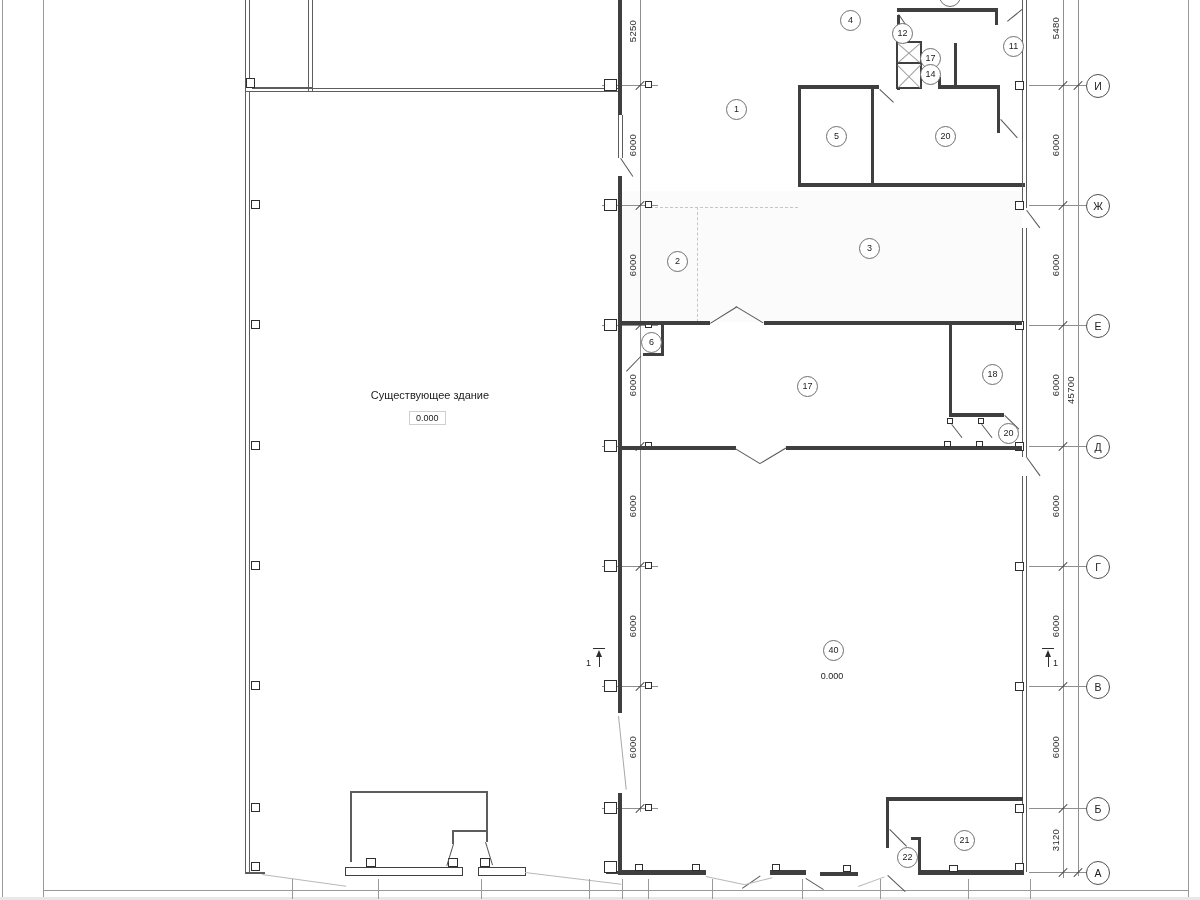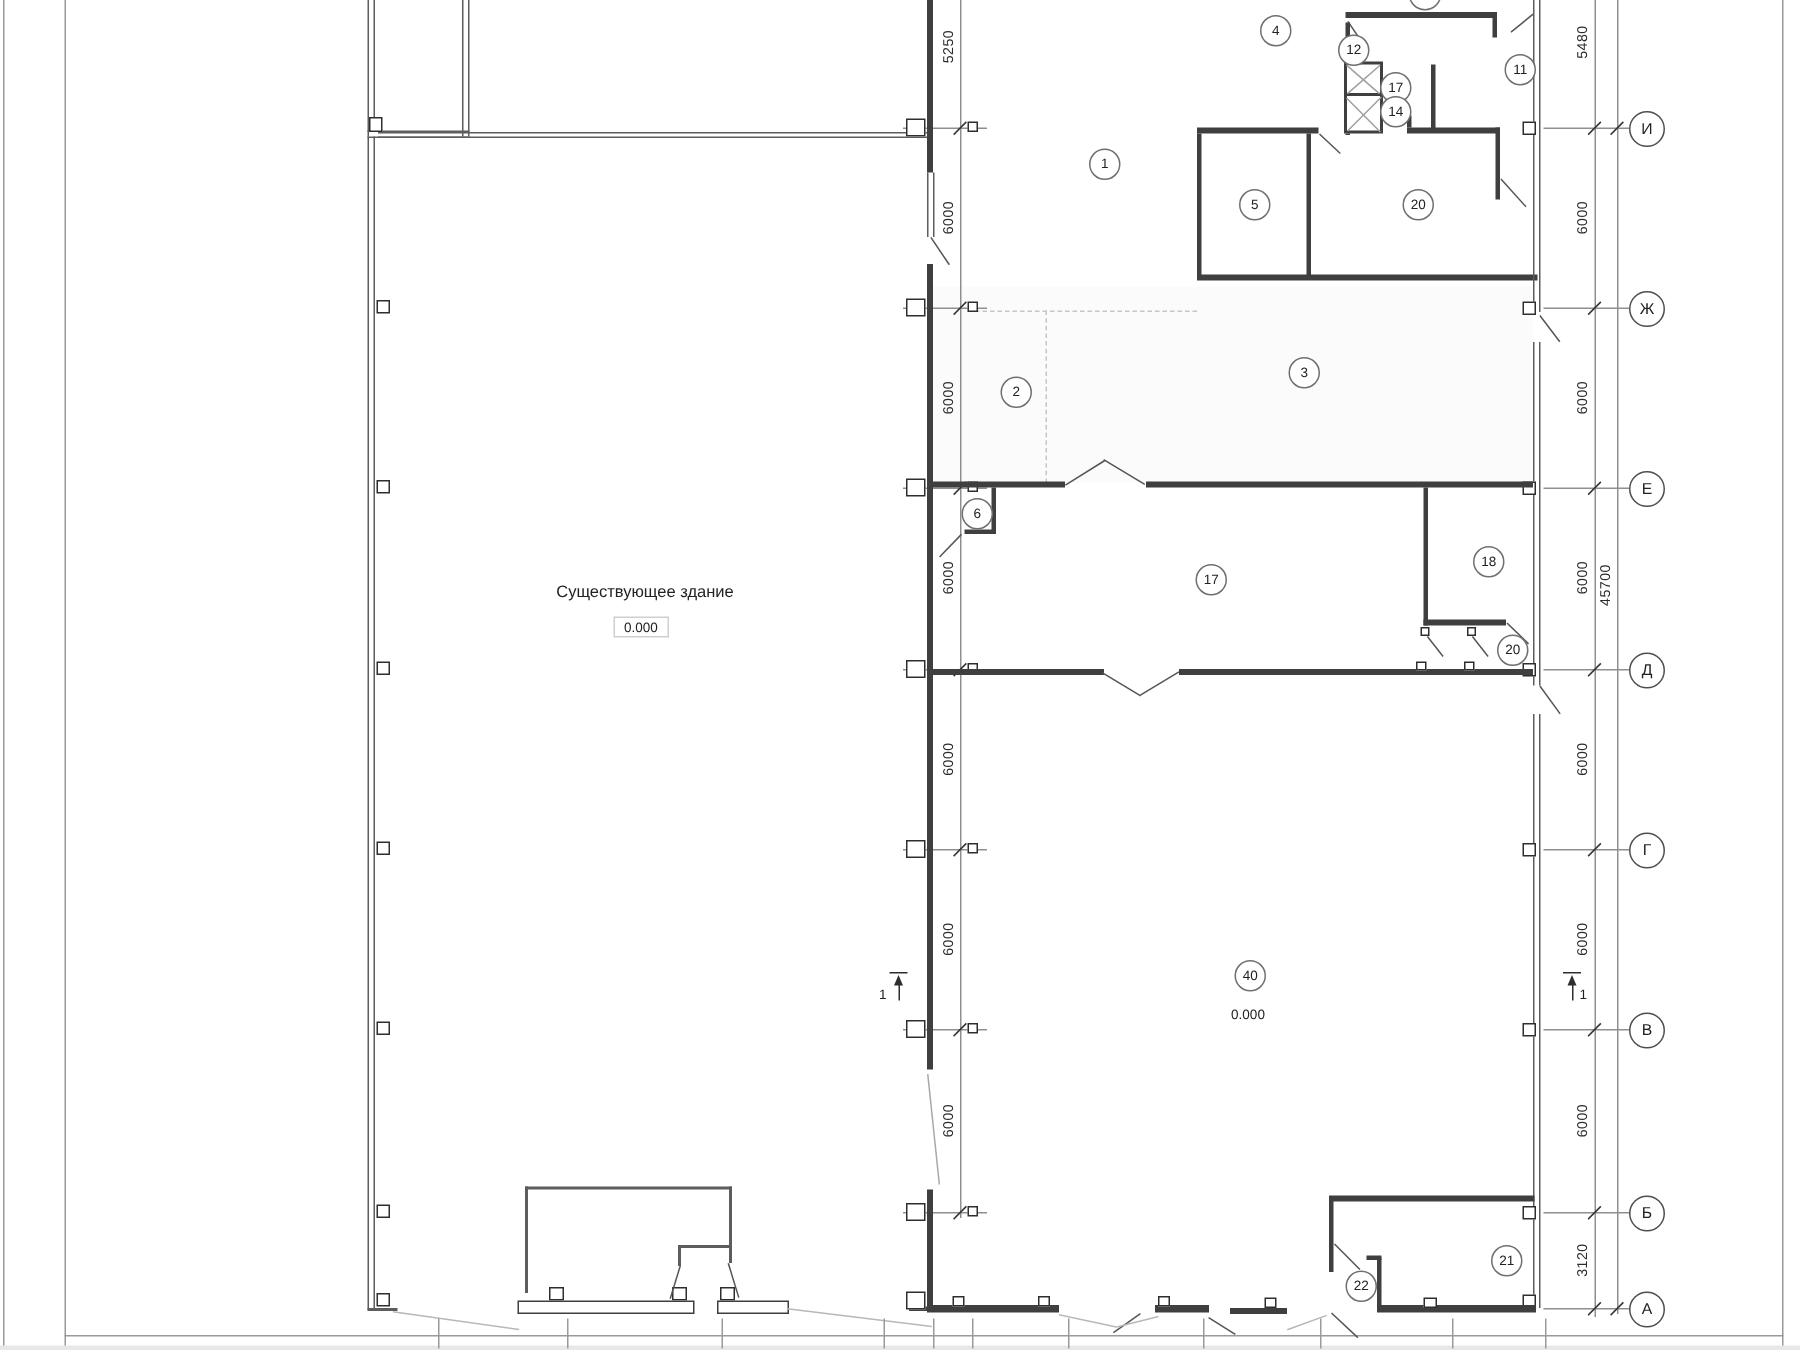--- a/index.html
+++ b/index.html
@@ -290,21 +290,21 @@
   <div class="crc" style="left:1003px;top:36px">11</div>
   <div class="crc" style="left:892px;top:23px">12</div>
   <div class="crc" style="left:920px;top:48px">17</div>
   <div class="crc" style="left:920px;top:64px">14</div>
   <div class="crc" style="left:935px;top:126px">20</div>
   <div class="crc" style="left:641px;top:332px">6</div>
   <div class="crc" style="left:797px;top:376px">17</div>
   <div class="crc" style="left:982px;top:364px">18</div>
   <div class="crc" style="left:998px;top:423px">20</div>
   <div class="crc" style="left:823px;top:640px">40</div>
-  <div class="crc" style="left:994px;top:830px">21</div>
+  <div class="crc" style="left:954px;top:830px">21</div>
   <div class="crc" style="left:897px;top:847px">22</div>
 
   <div class="crc" style="left:939px;top:-15px;width:20px;height:20px"></div>
 
   <div class="txt" style="left:355px;top:389px;width:150px">Существующее здание</div>
   <div class="ebox" style="left:409px;top:411px">0.000</div>
   <div class="etxt" style="left:815px;top:671px;width:34px">0.000</div>
 
   <div class="ln" style="left:593px;top:648px;width:12px;height:1px;background:#2e2e2e"></div>
   <div class="arrow-up" style="left:596px;top:650px"></div>

